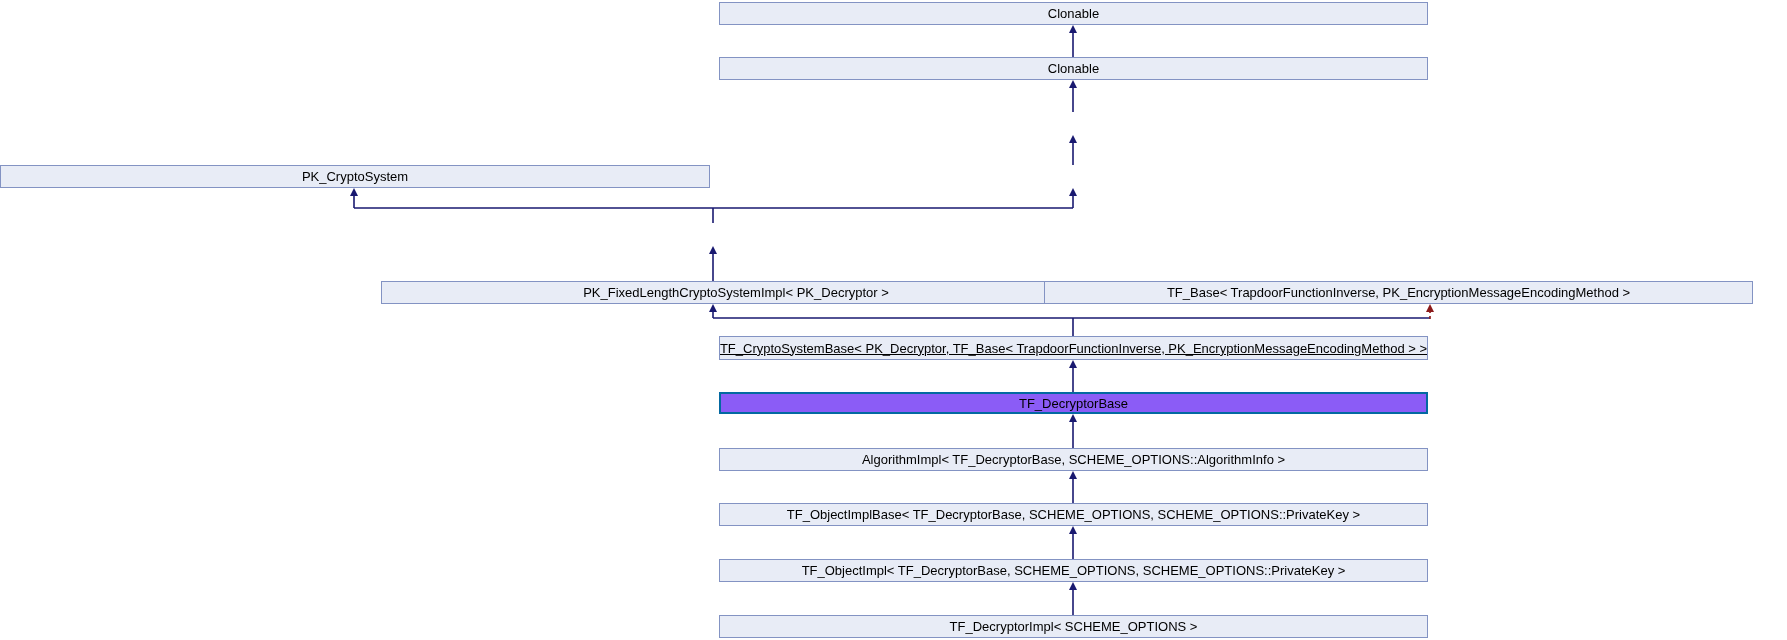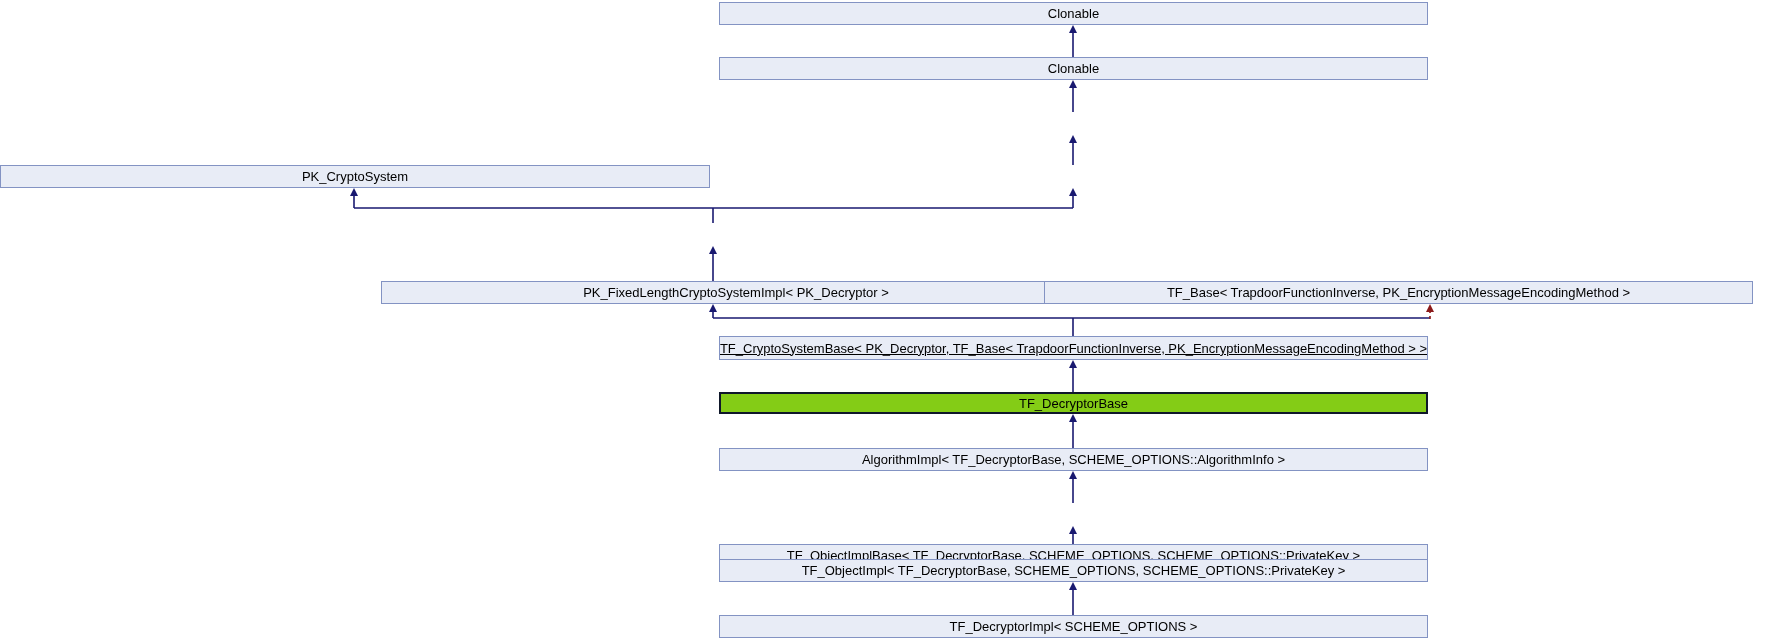--- a/index.html
+++ b/index.html
@@ -33,22 +33,22 @@
     align-items: center;
     justify-content: center;
     z-index: 2;
     font-size: 13px;
     color: #000000;
     white-space: nowrap;
     overflow: hidden;
     cursor: pointer;
   }
   .node.current {
-    background: #84cc16;
-    border: 2px solid #0f172a;
+    background: #8b5cf6;
+    border: 2px solid #0369a1;
     cursor: default;
   }
   .edge-public { stroke: #191970; stroke-width: 1.6; fill: none; }
   .arrow-public { fill: #191970; stroke: none; }
   .edge-private { stroke: #8b1a1a; stroke-width: 1.6; fill: none; stroke-dasharray: 3,3; }
   .arrow-private { fill: #8b1a1a; stroke: none; }
 </style>
 </head>
 <body>
 
@@ -121,17 +121,17 @@
   </svg>
 
   <div class="node" style="left:719px; top:2px;   width:709px; height:23px;">Clonable</div>
   <div class="node" style="left:719px; top:57px;  width:709px; height:23px;">Clonable</div>
   <div class="node" style="left:0px;   top:165px; width:710px; height:23px;">PK_CryptoSystem</div>
   <div class="node" style="left:357px; top:281px; width:710px; height:23px;margin-left:24px;">PK_FixedLengthCryptoSystemImpl&lt; PK_Decryptor &gt;</div>
   <div class="node" style="left:1026px; top:281px; width:709px; height:23px;margin-left:18px;">TF_Base&lt; TrapdoorFunctionInverse, PK_EncryptionMessageEncodingMethod &gt;</div>
   <div class="node" style="left:719px; top:336px; width:709px; height:24px;text-decoration:underline;">TF_CryptoSystemBase&lt; PK_Decryptor, TF_Base&lt; TrapdoorFunctionInverse, PK_EncryptionMessageEncodingMethod &gt; &gt;</div>
   <div class="node current" style="left:719px; top:392px; width:709px; height:22px;">TF_DecryptorBase</div>
   <div class="node" style="left:719px; top:448px; width:709px; height:23px;">AlgorithmImpl&lt; TF_DecryptorBase, SCHEME_OPTIONS::AlgorithmInfo &gt;</div>
-  <div class="node" style="left:719px; top:503px; width:709px; height:23px;margin-top:41px;">TF_ObjectImplBase&lt; TF_DecryptorBase, SCHEME_OPTIONS, SCHEME_OPTIONS::PrivateKey &gt;</div>
+  <div class="node" style="left:719px; top:503px; width:709px; height:23px;">TF_ObjectImplBase&lt; TF_DecryptorBase, SCHEME_OPTIONS, SCHEME_OPTIONS::PrivateKey &gt;</div>
   <div class="node" style="left:719px; top:559px; width:709px; height:23px;">TF_ObjectImpl&lt; TF_DecryptorBase, SCHEME_OPTIONS, SCHEME_OPTIONS::PrivateKey &gt;</div>
   <div class="node" style="left:719px; top:615px; width:709px; height:23px;">TF_DecryptorImpl&lt; SCHEME_OPTIONS &gt;</div>
 
 </div>
 
 </body></html>

